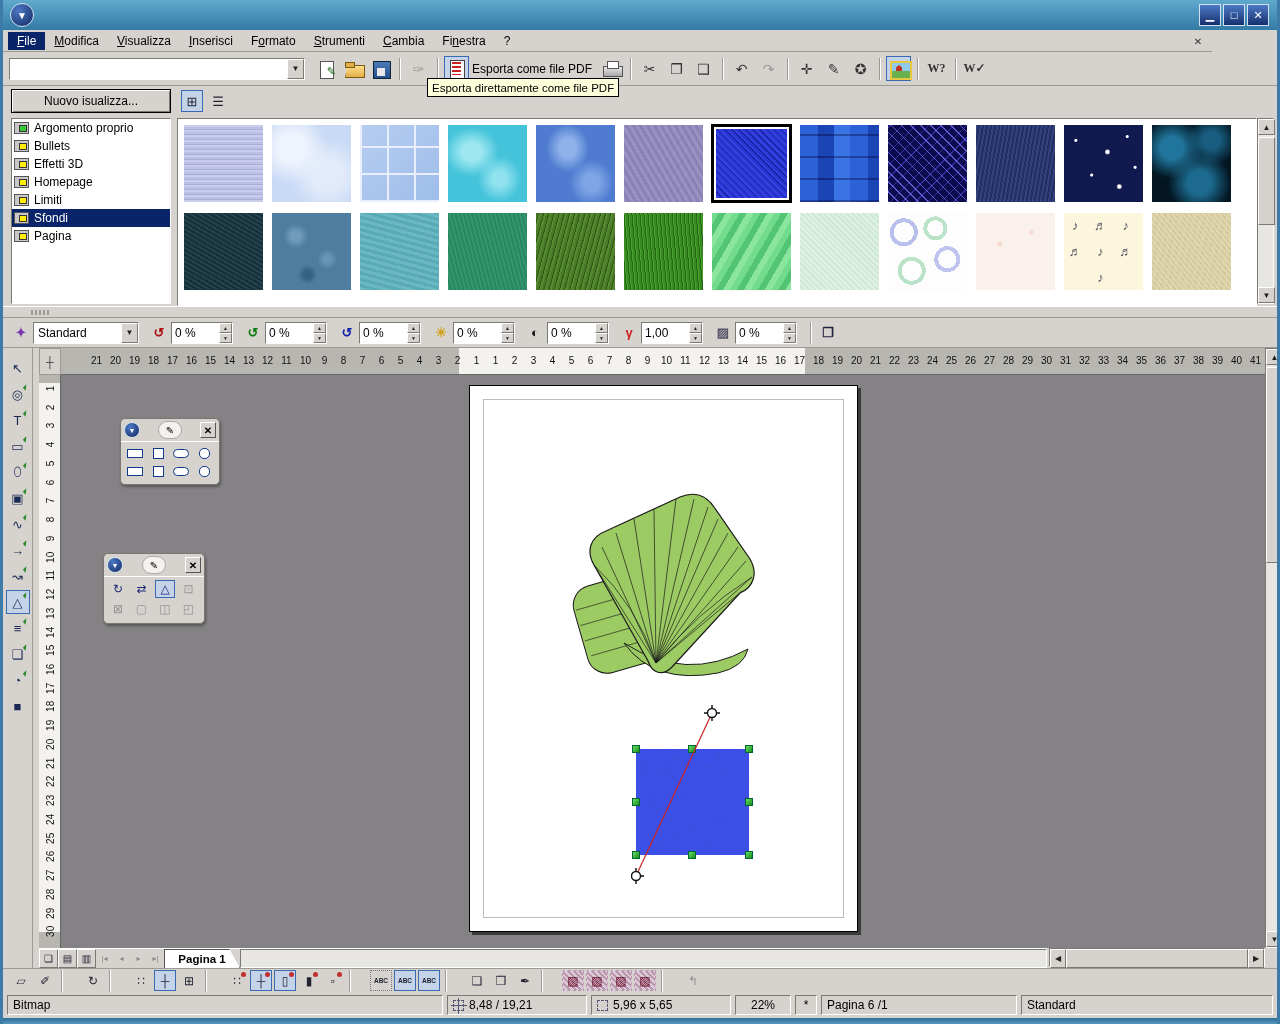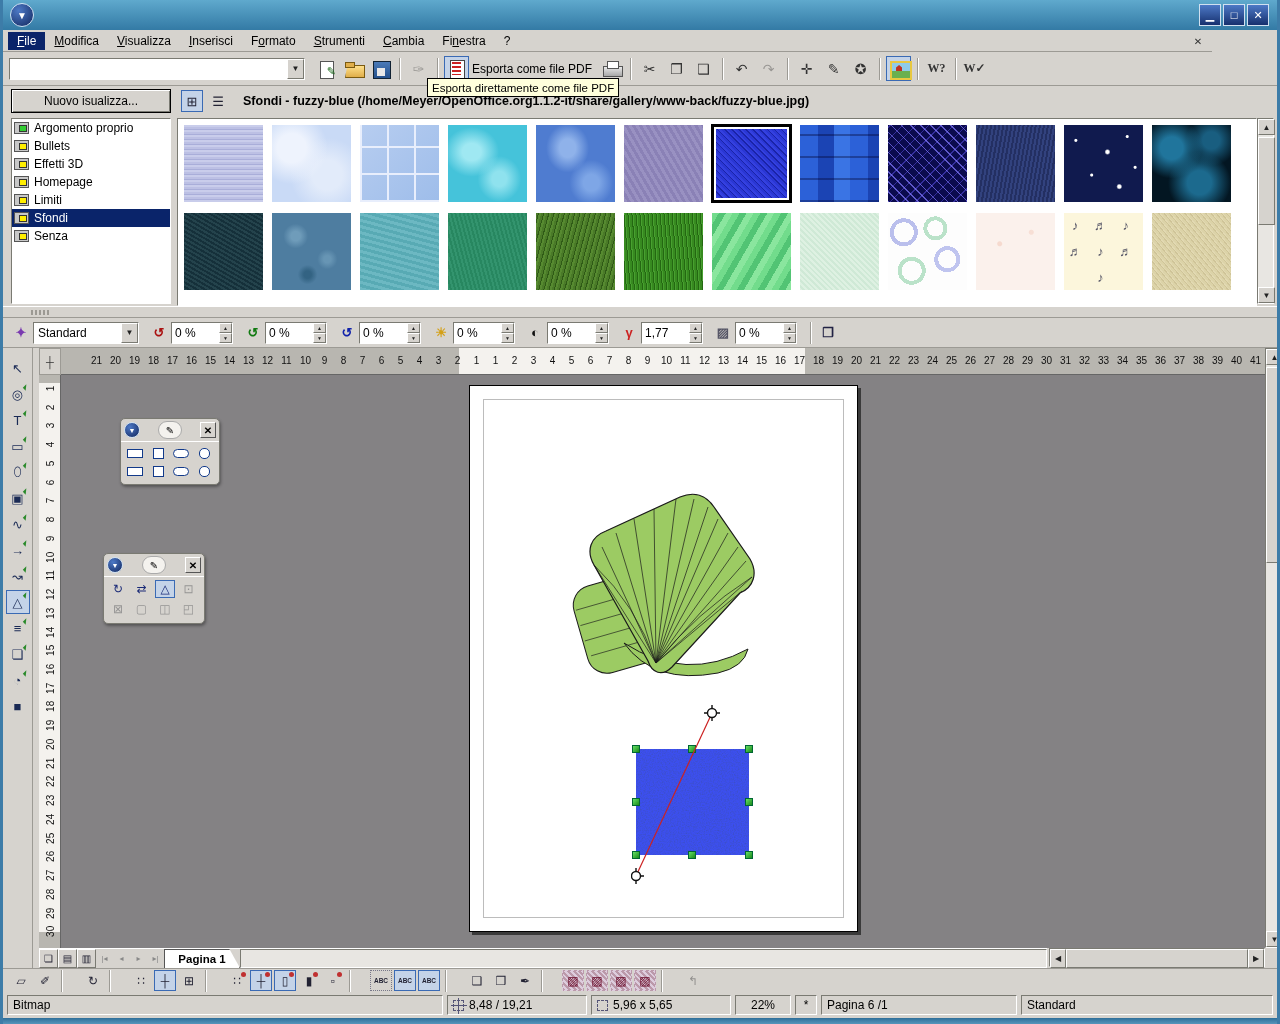--- a/index.html
+++ b/index.html
@@ -269,21 +269,20 @@
   <div class="abs tooltip">Esporta direttamente come file PDF</div>
 
   <div class="abs gal-header">
     <button class="new-theme-btn">Nuovo isualizza...</button>
     <span style="width:6px"></span>
     <div style="display:flex;">
 
     <span class="view-btn pressed">⊞</span>
         <span class="view-btn">☰</span>
       </div>
-    <span class="gal-title">Sfondi - fuzzy-blue (/home/Meyer/OpenOffice.org1.1.2-it/share/gallery/www-back/fuzzy-blue.jpg)</span>
   </div>
 
   <div class="abs gal-list sunken">
     <div>
 
     <div class="theme-row">
         <span class="theme-ic" style="--ic: #33cc33;"></span>
         <span>Argomento proprio</span>
       </div>
         <div class="theme-row">
@@ -301,21 +300,21 @@
         <div class="theme-row">
         <span class="theme-ic" style="--ic: #ffee00;"></span>
         <span>Limiti</span>
       </div>
         <div class="theme-row selected">
         <span class="theme-ic" style="--ic: #ffee00;"></span>
         <span>Sfondi</span>
       </div>
         <div class="theme-row">
         <span class="theme-ic" style="--ic: #ffee00;"></span>
-        <span>Senza</span>
+        <span>Pagina</span>
       </div>
       </div>
   </div>
 
   <div class="abs gal-thumbs sunken">
     <div class="thumb-row" style="top:5px">
 
     <div class="thumb" style="background: repeating-linear-gradient(0deg, rgb(201, 205, 235) 0px, rgb(201, 205, 235) 2px, rgb(169, 174, 217) 2px, rgb(169, 174, 217) 3px, rgb(188, 192, 228) 3px, rgb(188, 192, 228) 5px);"></div>
         <div class="thumb" style="background: radial-gradient(circle at 25% 30%, rgb(238, 243, 253) 0px, rgb(238, 243, 253) 18%, transparent 45%), radial-gradient(circle at 70% 65%, rgb(226, 235, 250) 0px, rgb(226, 235, 250) 20%, transparent 50%), rgb(201, 218, 246);"></div>
         <div class="thumb" style="background: repeating-linear-gradient(0deg, rgb(232, 238, 252) 0px, rgb(232, 238, 252) 2px, transparent 2px, transparent 27px), repeating-linear-gradient(90deg, rgb(232, 238, 252) 0px, rgb(232, 238, 252) 2px, transparent 2px, transparent 27px), linear-gradient(135deg, rgb(183, 205, 240), rgb(158, 189, 234));"></div>
@@ -435,21 +434,21 @@
           <span class="val">0 %</span>
           <span class="btns">
               <span>▲</span>
               <span>▼</span>
             </span>
         </span>
       </span>
         <span style="display:flex;align-items:center;">
         <span class="chan-ic" style="color: rgb(204, 34, 34);">γ</span>
         <span class="spin">
-          <span class="val">1,77</span>
+          <span class="val">1,00</span>
           <span class="btns">
               <span>▲</span>
               <span>▼</span>
             </span>
         </span>
       </span>
         <span style="display:flex;align-items:center;">
         <span class="chan-ic" style="color: rgb(85, 85, 102);">▨</span>
         <span class="spin">
           <span class="val">0 %</span>

